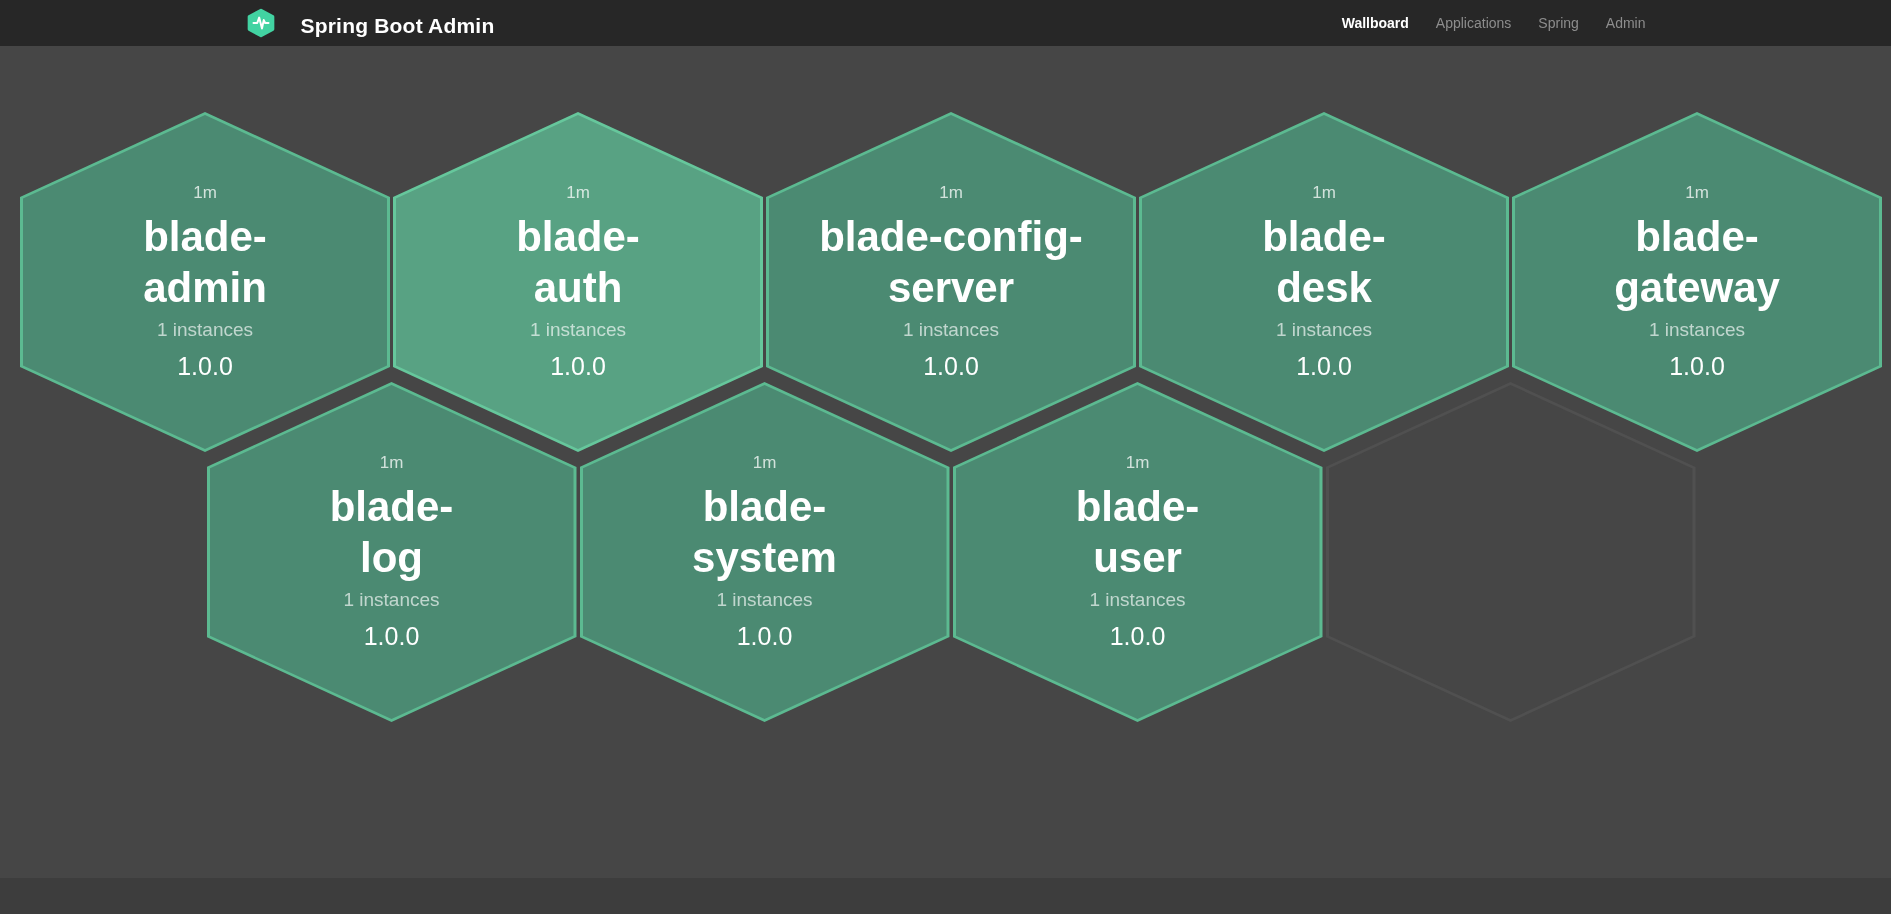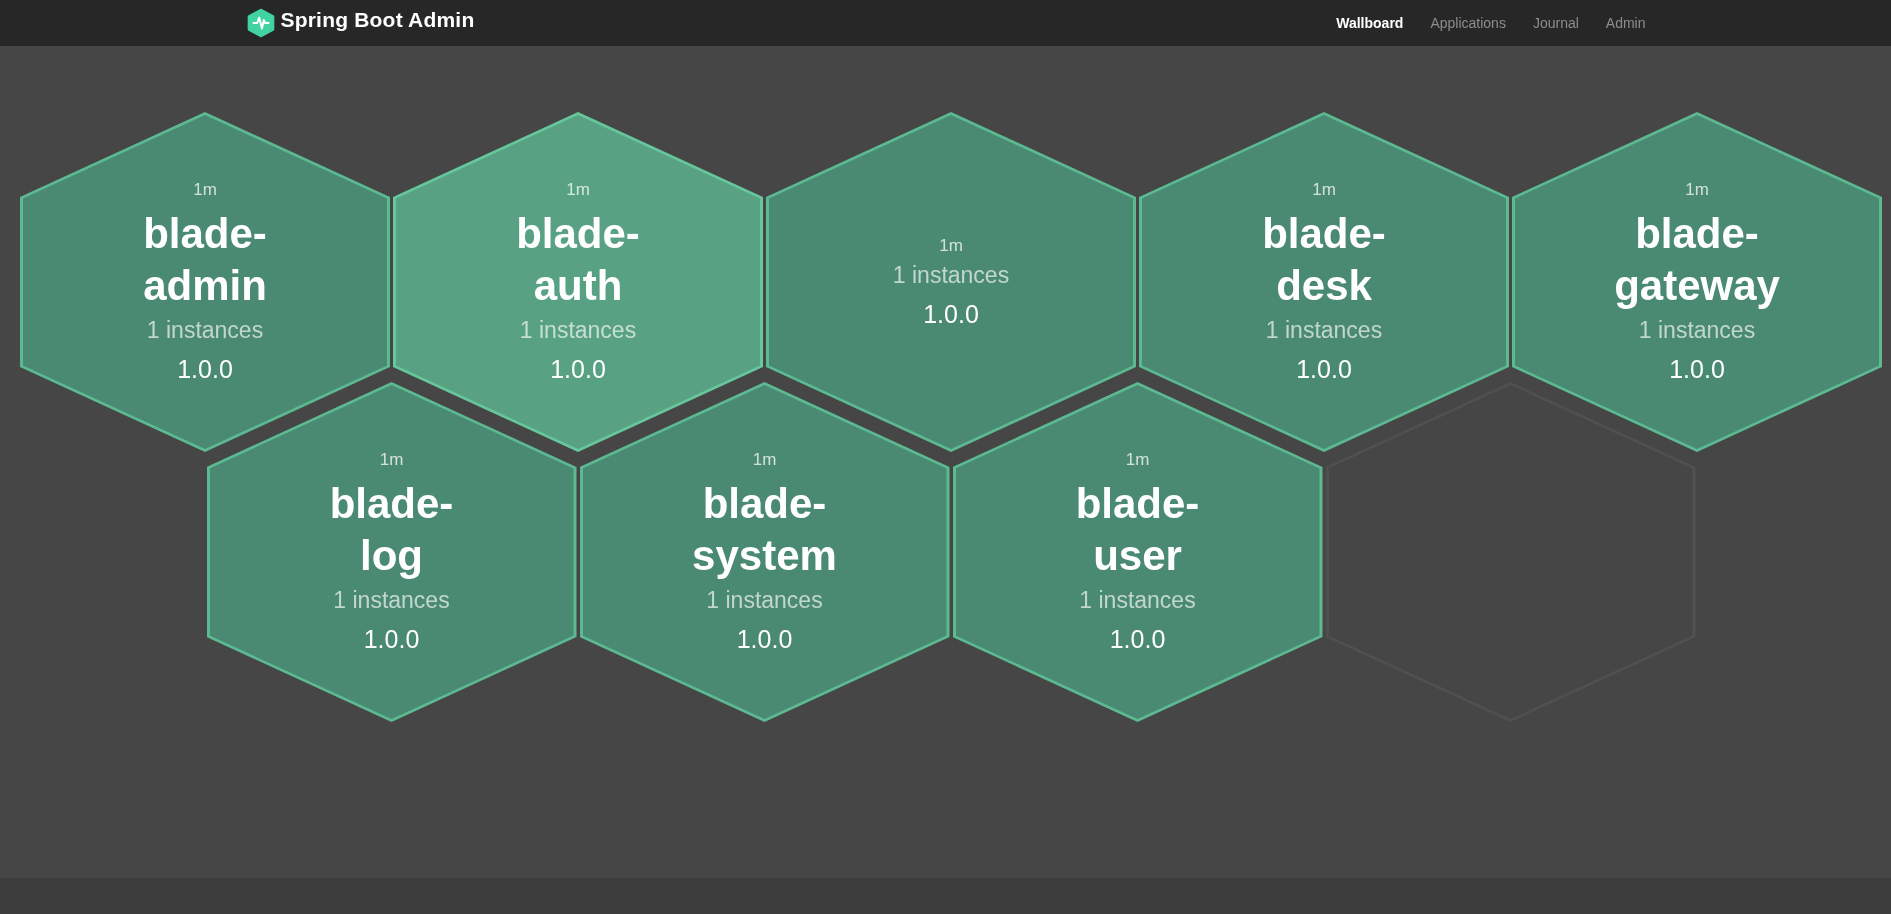--- a/index.html
+++ b/index.html
@@ -25,21 +25,21 @@
   
   .header{
     position:absolute;top:0;left:0;right:0;height:46px;
     background:var(--header-bg);
     z-index:10;
   }
   .header-inner{
     max-width:1420px;height:100%;margin:0 auto;
     display:flex;align-items:center;padding:0 10px;
   }
-  .brand{display:flex;align-items:flex-start;gap:5px;cursor:pointer}
+  .brand{display:flex;align-items:flex-end;gap:25px;cursor:pointer}
   .brand-title{color:#fff;font-size:21px;font-weight:700;letter-spacing:.2px}
   .logo-svg{display:block}
   .nav{margin-left:auto;display:flex;align-items:flex-end;gap:27px}
   .nav-item{
     color:var(--nav-inactive);font-size:14px;text-decoration:none;cursor:pointer;
   }
   .nav-item.active{color:#fff;font-weight:700}
 
   
   .board{
@@ -63,21 +63,21 @@
   .hex-content{
     position:absolute;inset:0;z-index:2;
     display:flex;flex-direction:column;align-items:center;justify-content:center;
     text-align:center;color:#fff;
   }
   .uptime{font-size:17px;color:rgba(255,255,255,.75);margin-bottom:6px}
   .app-name{
     font-size:42px;font-weight:600;line-height:1.22;white-space:pre-line;
     max-width:330px;margin:2px 0 6px 0;
   }
-  .instances{font-size:23px;color:rgba(255,255,255,.65)}
+  .instances{font-size:19px;color:rgba(255,255,255,.65)}
   .version{font-size:25px;color:#fff;margin-top:11px}
 
   
   .footer{
     position:absolute;left:0;right:0;bottom:0;height:36px;
     background:var(--footer-bg);
   }
 </style>
 </head>
 <body>
@@ -87,21 +87,21 @@
     <div class="brand">
       <svg class="logo-svg" width="30" height="30" viewBox="0 0 36 36">
         <polygon points="18,3 32,10.5 32,25.5 18,33 4,25.5 4,10.5" fill="var(--logo)" stroke="var(--logo)" stroke-width="4" stroke-linejoin="round"></polygon>
         <polyline points="9,18 13.5,18 15.8,11.5 19.2,24.5 21.3,14.5 23,18 27,18" fill="none" stroke="#ffffff" stroke-width="2.4" stroke-linecap="round" stroke-linejoin="round"></polyline>
       </svg>
       <span class="brand-title">Spring Boot Admin</span>
     </div>
     <div class="nav">
         <a class="nav-item active">Wallboard</a>
         <a class="nav-item">Applications</a>
-        <a class="nav-item">Journal</a>
+        <a class="nav-item">Spring</a>
         <a class="nav-item">Admin</a>
       </div>
   </div>
 </div>
 
 <div class="board">
     <div class="hex" style="left: 20px; top: 54px;">
     <div class="hex-inner"></div>
     <div class="hex-content">
       <div class="uptime">1m</div>
@@ -118,20 +118,22 @@
       <div class="app-name">blade-
 auth</div>
       <div class="instances">1 instances</div>
       <div class="version">1.0.0</div>
     </div>
   </div>
     <div class="hex" style="left: 766px; top: 54px;">
     <div class="hex-inner"></div>
     <div class="hex-content">
       <div class="uptime">1m</div>
+      <div class="app-name">blade-config-
+server</div>
       <div class="instances">1 instances</div>
       <div class="version">1.0.0</div>
     </div>
   </div>
     <div class="hex" style="left: 1139px; top: 54px;">
     <div class="hex-inner"></div>
     <div class="hex-content">
       <div class="uptime">1m</div>
       <div class="app-name">blade-
 desk</div>

